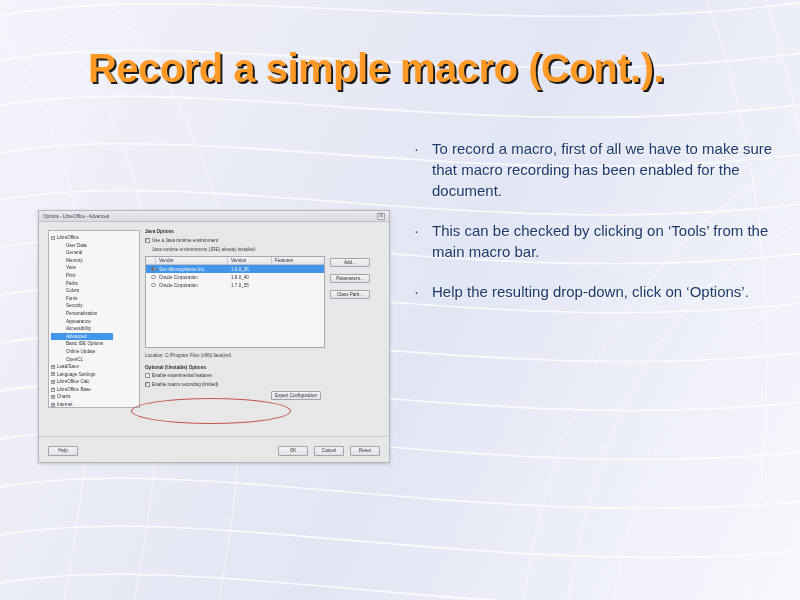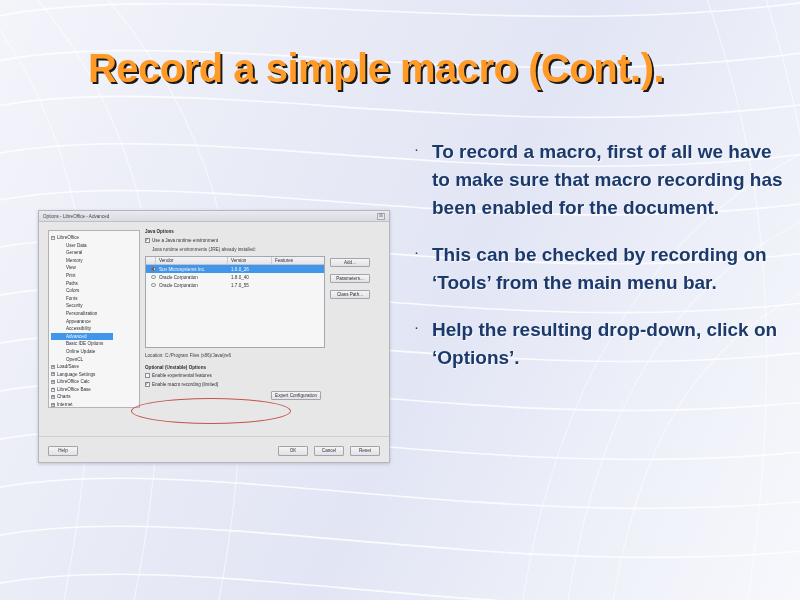--- a/index.html
+++ b/index.html
@@ -50,23 +50,23 @@
     color: #1b3a6b;
     font-size: 15px;
     line-height: 21px;
     width: 24px;
     flex: 0 0 24px;
     text-align: left;
     padding-left: 6px;
   }
   .bullet-text {
     color: #1b3a6b;
-    font-size: 19px;
-    font-weight: bold;
-    line-height: 28px;
+    font-size: 15px;
+    font-weight: normal;
+    line-height: 21px;
     text-shadow: 1px 1px 1px rgba(255,255,255,0.75);
     flex: 1;
   }
 
   
   #shot {
     position: absolute;
     left: 38px; top: 210px;
     width: 352px; height: 253px;
     background: #e9e9e9;
@@ -242,21 +242,21 @@
 
   <div id="title">Record a simple macro (Cont.).</div>
 
   <div id="bullets">
     <div class="bullet-row">
       <span class="bullet-dot">·</span>
       <span class="bullet-text">To record a macro, first of all we have to make sure that macro recording has been enabled for the document.</span>
     </div>
     <div class="bullet-row">
       <span class="bullet-dot">·</span>
-      <span class="bullet-text">This can be checked by recording on ‘Tools’ from the main menu bar.</span>
+      <span class="bullet-text">This can be checked by clicking on ‘Tools’ from the main macro bar.</span>
     </div>
     <div class="bullet-row">
       <span class="bullet-dot">·</span>
       <span class="bullet-text">Help the resulting drop-down, click on ‘Options’.</span>
     </div>
   </div>
 
   <div id="shot">
 
     <div class="dlg-title">

